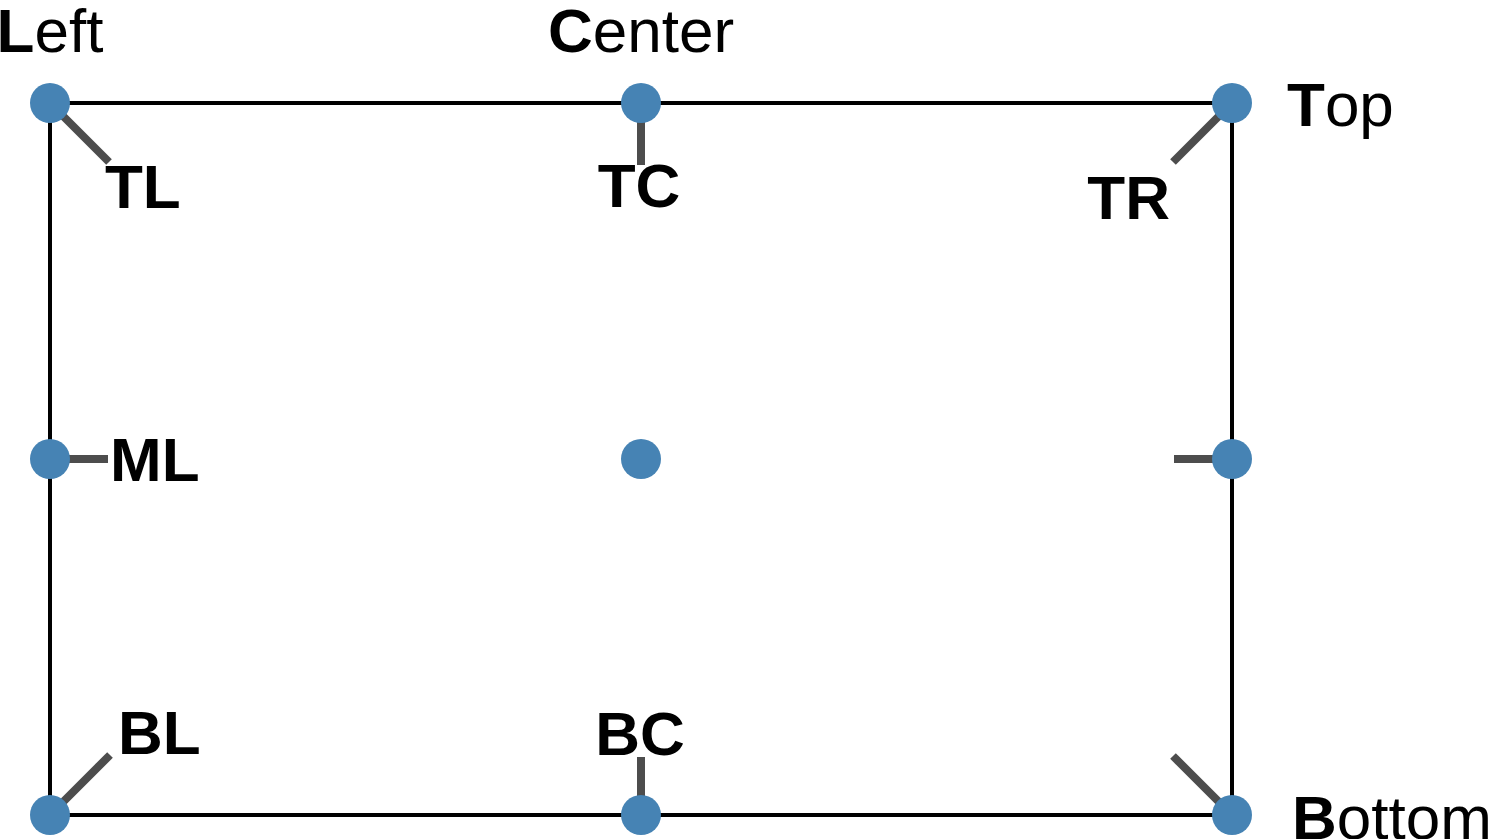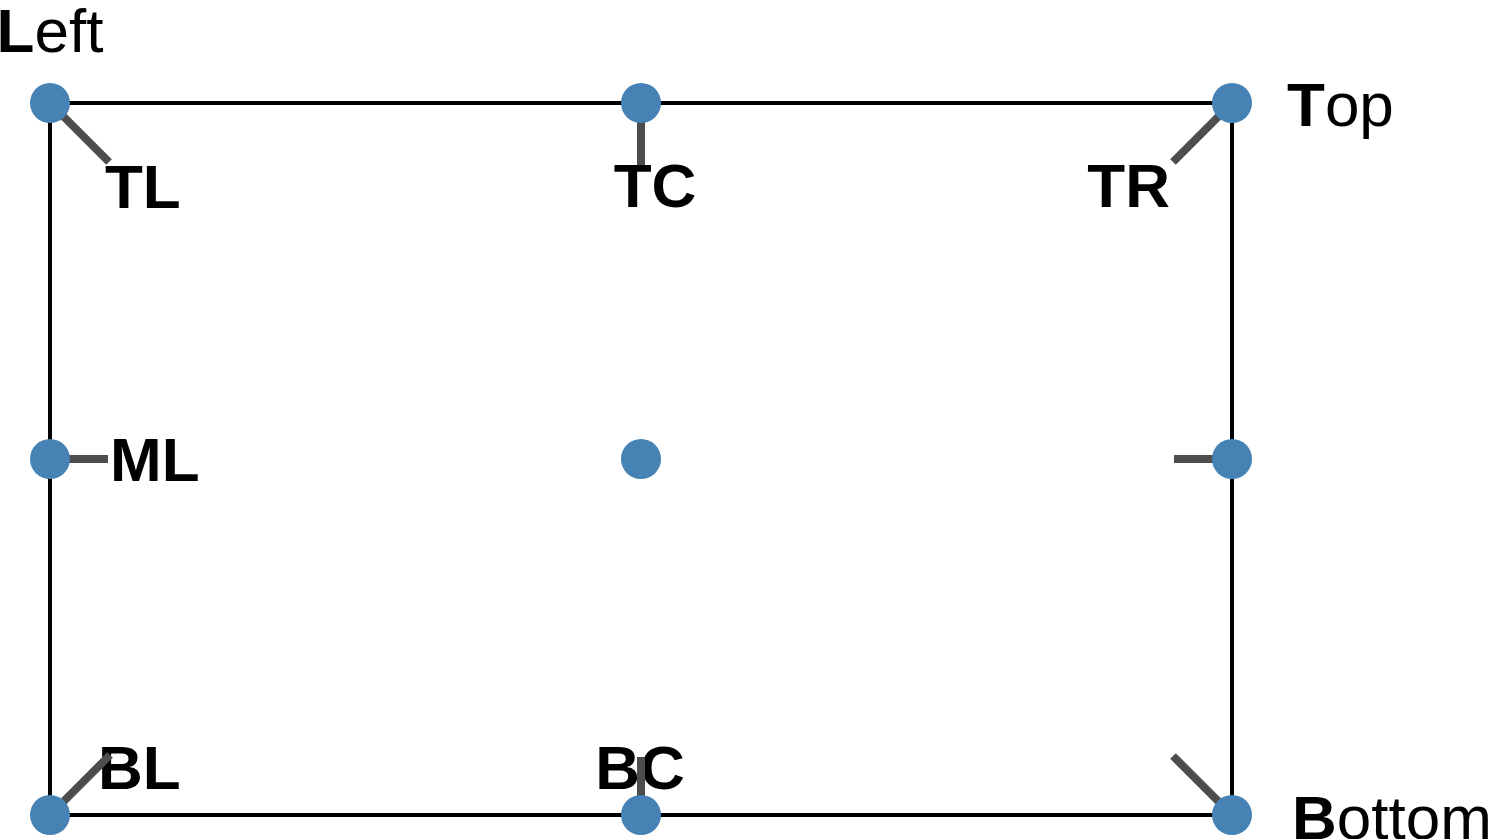--- a/index.html
+++ b/index.html
@@ -46,26 +46,27 @@
   .anchor-start  { transform: translateX(0); }
   .anchor-middle { transform: translateX(-50%); }
   .anchor-end    { transform: translateX(-100%); }
 </style>
 </head>
 <body>
 
 <div id="diagram">
   <div id="labels-layer">
       <div class="point-label anchor-start" style="left: 105px; top: 156px;">TL</div>
-      <div class="point-label anchor-middle" style="left: 639px; top: 155px; margin-left: 16px;">TC</div>
-      <div class="point-label anchor-end" style="left: 1170px; top: 155px;">TR</div>
+      <div class="point-label anchor-middle" style="left: 639px; top: 155px;">TC</div>
+      <div class="point-label anchor-end" style="left: 1170px; top: 167px;">TR</div>
       <div class="point-label anchor-start" style="left: 110px; top: 429px; text-align: center;">ML</div>
-      <div class="point-label anchor-start" style="left: 98px; top: 702px; margin-top: 35px;">BL</div>
-      <div class="point-label anchor-middle" style="left: 640px; top: 703px; margin-top: 34px;">BC</div>
+      <div class="point-label anchor-start" style="left: 118px; top: 702px;">BL</div>
+      <div class="point-label anchor-middle" style="left: 640px; top: 703px;">BC</div>
       <div class="edge-label anchor-middle" style="left: 50px; top: 0px;"><span class="lead">L</span><span class="rest">eft</span></div>
+      <div class="edge-label anchor-middle" style="left: 641px; top: 0px;"><span class="lead">C</span><span class="rest">enter</span></div>
       <div class="edge-label anchor-start" style="left: 1287px; top: 74px;"><span class="lead">T</span><span class="rest">op</span></div>
       <div class="edge-label anchor-start" style="left: 1292px; top: 787px;"><span class="lead">B</span><span class="rest">ottom</span></div>
     </div>
   <svg id="diagram-svg" width="1488" height="839" viewBox="0 0 1488 839">
       <rect x="50" y="103" width="1182" height="712" fill="none" stroke="#000000" stroke-width="4"></rect>
       <line x1="50" y1="103" x2="109" y2="162" stroke="#4d4d4d" stroke-width="8"></line>
       <line x1="641" y1="103" x2="641" y2="165" stroke="#4d4d4d" stroke-width="8"></line>
       <line x1="1232" y1="103" x2="1173" y2="162" stroke="#4d4d4d" stroke-width="8"></line>
       <line x1="50" y1="459" x2="108" y2="459" stroke="#4d4d4d" stroke-width="8"></line>
       <line x1="1232" y1="459" x2="1174" y2="459" stroke="#4d4d4d" stroke-width="8"></line>

